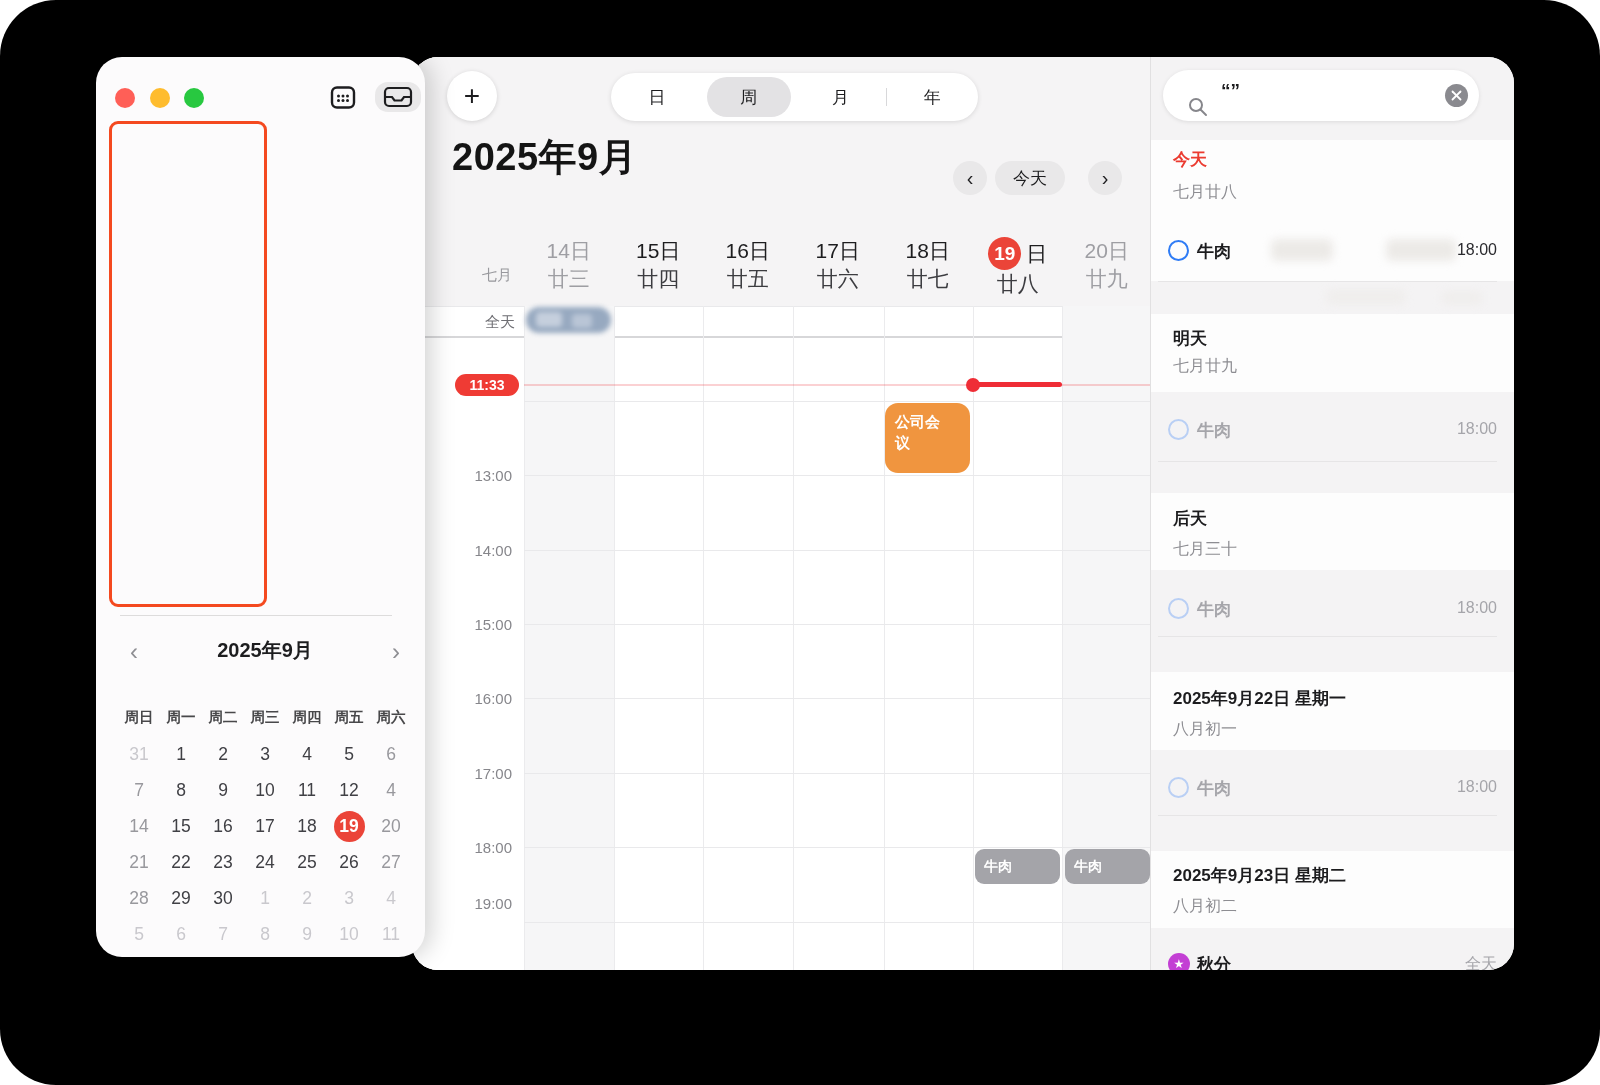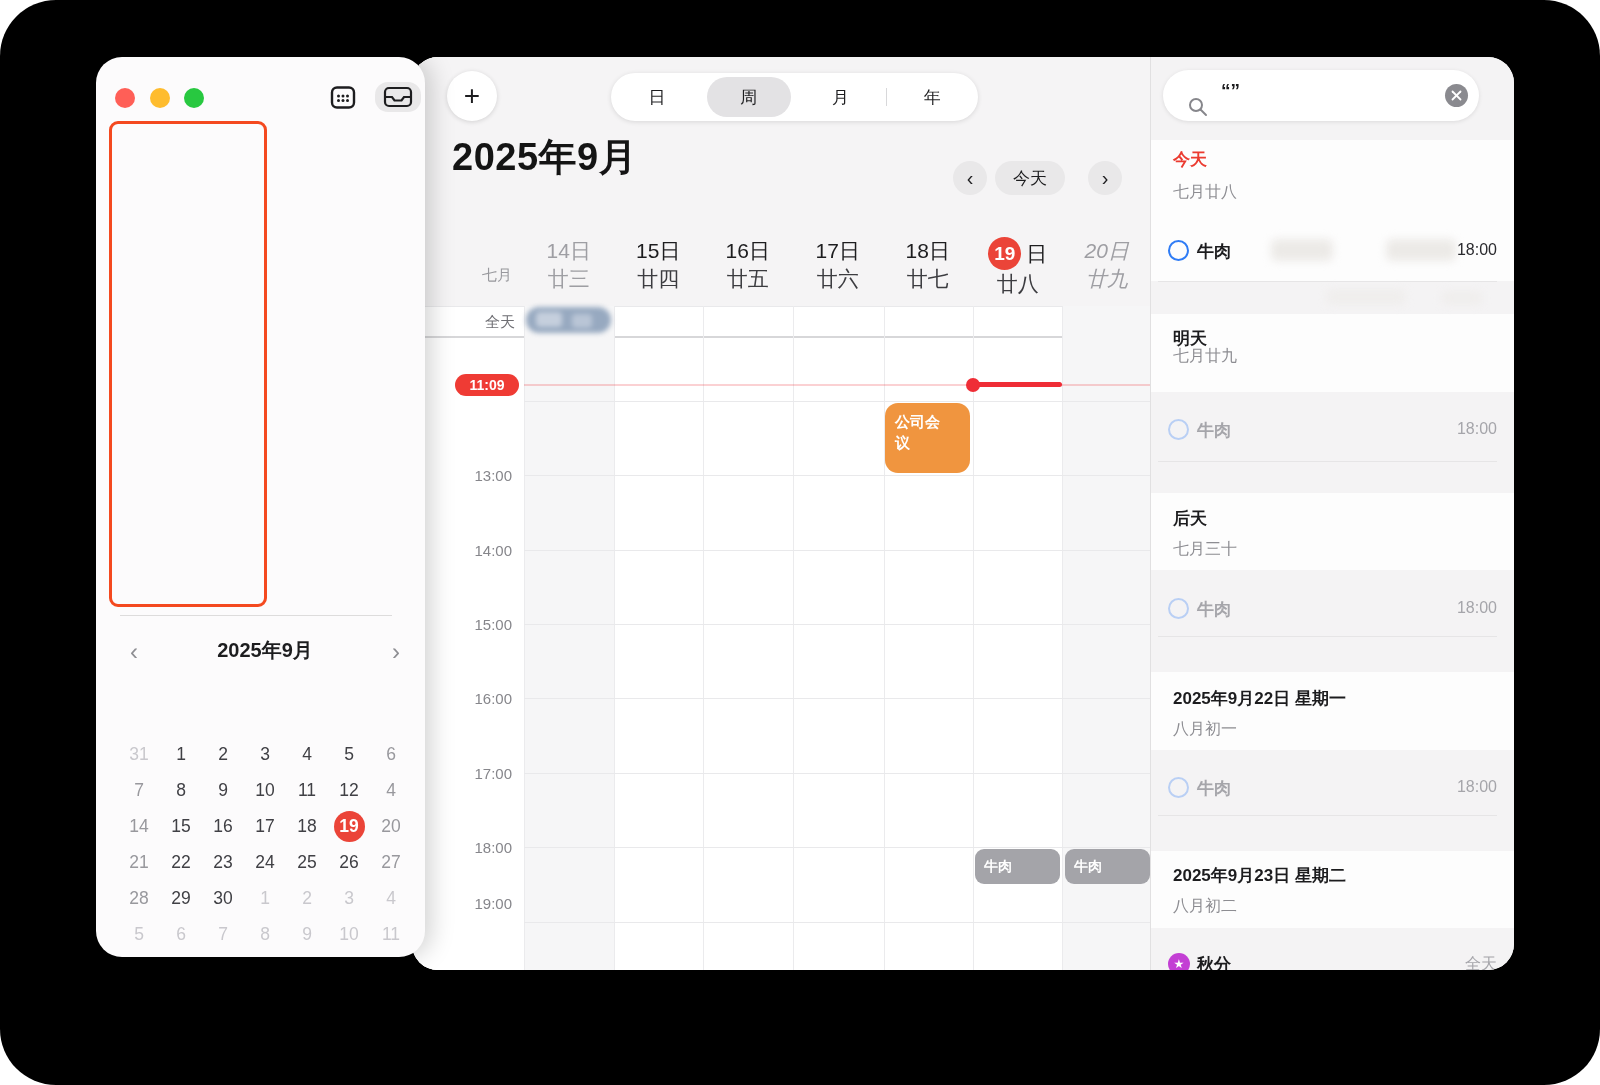--- a/index.html
+++ b/index.html
@@ -149,21 +149,21 @@
         <div class="day-num">18日</div>
         <div class="day-lunar">廿七</div>
       </div>
       <div class="day-head" style="left:561px;">
         <div class="today-wrap">
           <div class="today-circle">19</div>
           <div class="day-num">日</div>
         </div>
         <div class="day-lunar">廿八</div>
       </div>
-      <div class="day-head day-muted" style="left:650px;font-style:italic;">
+      <div class="day-head day-muted" style="left:650px;">
         <div class="day-num">20日</div>
         <div class="day-lunar">廿九</div>
       </div>
 
       <div class="allday-row"></div>
       <div class="allday-label">全天</div>
       <div class="grid-bg"></div>
 
       <div class="weekend-shade" style="left:112px;width:89.5px;"></div>
       <div class="weekend-shade" style="left:650px;width:88px;"></div>
@@ -194,21 +194,21 @@
       <div class="time-label" style="top:838px;">19:00</div>
 
       <div class="allday-event">
         <div class="b1"></div>
         <div class="b2"></div>
       </div>
 
       <div class="now-line-faint"></div>
       <div class="now-line-bold"></div>
       <div class="now-dot"></div>
-      <div class="now-badge">11:09</div>
+      <div class="now-badge">11:33</div>
 
       <div class="event-orange">
         <span>公司会议</span>
       </div>
       <div class="event-gray" style="left:563px;width:85px;">牛肉</div>
       <div class="event-gray" style="left:653px;width:85px;">牛肉</div>
     </div>
 
     <div class="panel">
       <div class="panel-band" style="top:83px;height:141px;"></div>
@@ -238,21 +238,21 @@
         <div class="g-name">牛肉</div>
         <div class="blur-blob" style="left:120px;top:5px;width:62px;height:22px;"></div>
         <div class="blur-blob" style="left:235px;top:5px;width:70px;height:22px;"></div>
         <div class="g-time">18:00</div>
       </div>
       <div class="g-sep" style="top:224px;"></div>
       <div class="blur-blob" style="left:175px;top:232px;width:80px;height:16px;opacity:.55;"></div>
       <div class="blur-blob" style="left:290px;top:234px;width:42px;height:14px;opacity:.55;"></div>
 
       <div class="g-title" style="top:270px;">明天</div>
-      <div class="g-lunar" style="top:289px;">七月廿九</div>
+      <div class="g-lunar" style="top:299px;">七月廿九</div>
       <div class="g-row" style="top:356px;">
         <div class="g-circle dim"></div>
         <div class="g-name dim-t">牛肉</div>
         <div class="g-time dim-t">18:00</div>
       </div>
       <div class="g-sep" style="top:404px;"></div>
 
       <div class="g-title" style="top:450px;">后天</div>
       <div class="g-lunar" style="top:482px;">七月三十</div>
       <div class="g-row" style="top:535px;">
@@ -307,20 +307,29 @@
 
     <div class="annotation"></div>
     <div class="sb-divider"></div>
 
     <div class="mc-head">
       <div class="mc-chev" style="left:12px;">‹</div>
       <div class="mc-title">2025年9月</div>
       <div class="mc-chev" style="right:12px;">›</div>
     </div>
 
+    <div class="mc-grid" style="top:642px;">
+      <div class="mc-wd">周日</div>
+      <div class="mc-wd">周一</div>
+      <div class="mc-wd">周二</div>
+      <div class="mc-wd">周三</div>
+      <div class="mc-wd">周四</div>
+      <div class="mc-wd">周五</div>
+      <div class="mc-wd">周六</div>
+    </div>
 
     <div class="mc-grid" style="top:679px;">
       <div class="mc-c out">31</div>
       <div class="mc-c wk">1</div>
       <div class="mc-c wk">2</div>
       <div class="mc-c wk">3</div>
       <div class="mc-c wk">4</div>
       <div class="mc-c wk">5</div>
       <div class="mc-c we">6</div>
 

